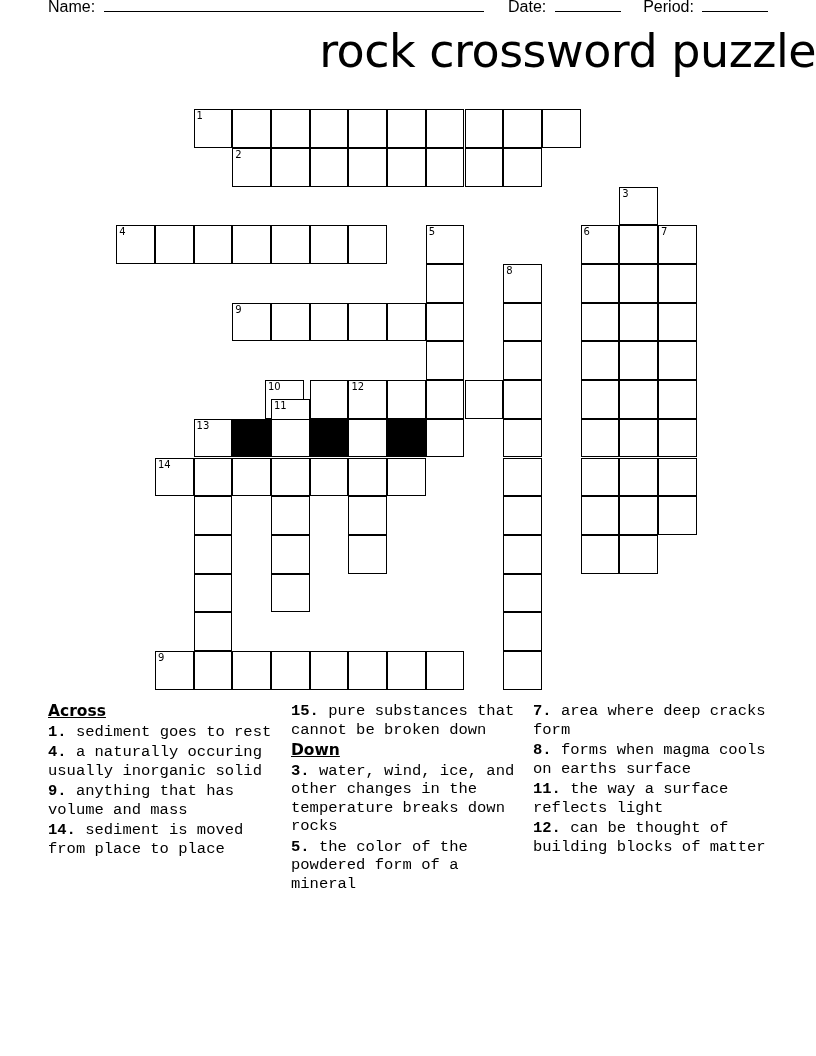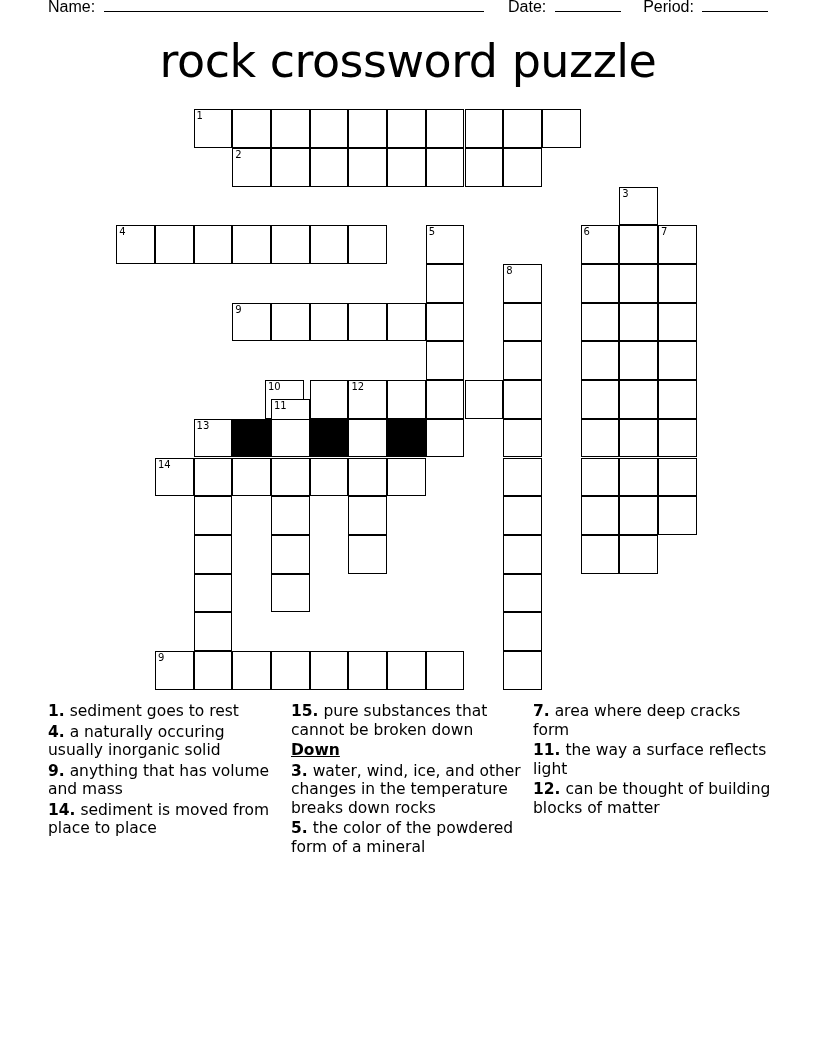--- a/index.html
+++ b/index.html
@@ -1,26 +1,26 @@
 <!DOCTYPE html>
 <html><head>
 <meta charset="utf-8">
 <style>
   html, body { margin: 0; padding: 0; background: #ffffff; }
   body { width: 816px; height: 1056px; position: relative; overflow: hidden; font-family: "DejaVu Sans", sans-serif; color: #000; }
   .header { position: absolute; top: -3px; left: 48px; font-family: "Liberation Sans", sans-serif; font-size: 16px; white-space: nowrap; }
   .header span { display: inline-block; }
   .hline { display: inline-block; border-bottom: 1px solid #000; height: 14px; vertical-align: baseline; }
-  .title { position: absolute; top: 34px; left: 0; width: 816px; text-align: center; font-family: "DejaVu Sans", sans-serif; font-size: 46px; letter-spacing: -0.5px; }
+  .title { position: absolute; top: 24px; left: 0; width: 816px; text-align: right; font-family: "DejaVu Sans", sans-serif; font-size: 46px; letter-spacing: -0.5px; }
   .grid { position: absolute; left: 0; top: 0; width: 816px; height: 700px; }
   .cell { position: absolute; width: 38.7px; height: 38.7px; box-sizing: border-box; border: 1.6px solid #000; background: #fff; margin-left: -0.8px; margin-top: -0.8px; }
   .cell.black { background: #000; }
   .cell .num { position: absolute; left: 2px; top: 1px; font-family: "DejaVu Sans", sans-serif; font-size: 10px; line-height: 10px; }
   .clues { position: absolute; top: 702px; font-family: "DejaVu Sans", sans-serif; font-size: 15.5px; line-height: 18.5px; }
-  .clue { margin-bottom: 2px; }
+  .clue { margin-bottom: 2px; font-family: Liberation Mono, monospace; }
   .clue b { font-weight: bold; }
   .heading { font-weight: bold; text-decoration: underline; margin-bottom: 2px; }
 </style>
 </head>
 <body>
 
 <div class="header">
   <span>Name:</span>
   <span class="hline" style="width:380px;margin-left:4px;"></span>
   <span style="margin-left:20px;">Date:</span>
@@ -168,30 +168,32 @@
     <div class="cell" style="left: 233.1px; top: 651.8px;"></div>
     <div class="cell" style="left: 271.8px; top: 651.8px;"></div>
     <div class="cell" style="left: 310.5px; top: 651.8px;"></div>
     <div class="cell" style="left: 349.2px; top: 651.8px;"></div>
     <div class="cell" style="left: 387.9px; top: 651.8px;"></div>
     <div class="cell" style="left: 426.6px; top: 651.8px;"></div>
     <div class="cell" style="left: 504px; top: 651.8px;"></div>
   </div>
 
 <div class="clues" style="left:48px;width:235px;">
+  <div class="heading">Across</div>
   <div class="clue"><b>1.</b> <span>sediment goes to rest</span></div>
   <div class="clue"><b>4.</b> <span>a naturally occuring usually inorganic solid</span></div>
   <div class="clue"><b>9.</b> <span>anything that has volume and mass</span></div>
   <div class="clue"><b>14.</b> <span>sediment is moved from place to place</span></div>
 </div>
 
 <div class="clues" style="left:291px;width:235px;">
   <div class="clue"><b>15.</b> <span>pure substances that cannot be broken down</span></div>
   <div class="heading">Down</div>
   <div class="clue"><b>3.</b> <span>water, wind, ice, and other changes in the temperature breaks down rocks</span></div>
   <div class="clue"><b>5.</b> <span>the color of the powdered form of a mineral</span></div>
 </div>
 
 <div class="clues" style="left:533px;width:245px;">
   <div class="clue"><b>7.</b> <span>area where deep cracks form</span></div>
+  <div class="clue"><b>8.</b> <span>forms when magma cools on earths surface</span></div>
   <div class="clue"><b>11.</b> <span>the way a surface reflects light</span></div>
   <div class="clue"><b>12.</b> <span>can be thought of building blocks of matter</span></div>
 </div>
 
 </body></html>

